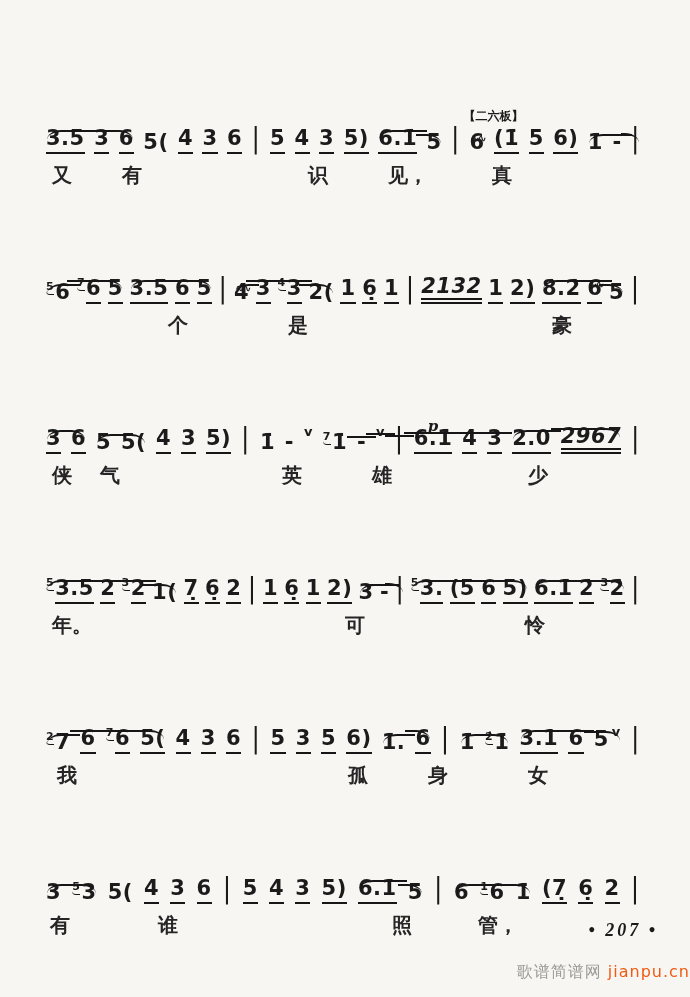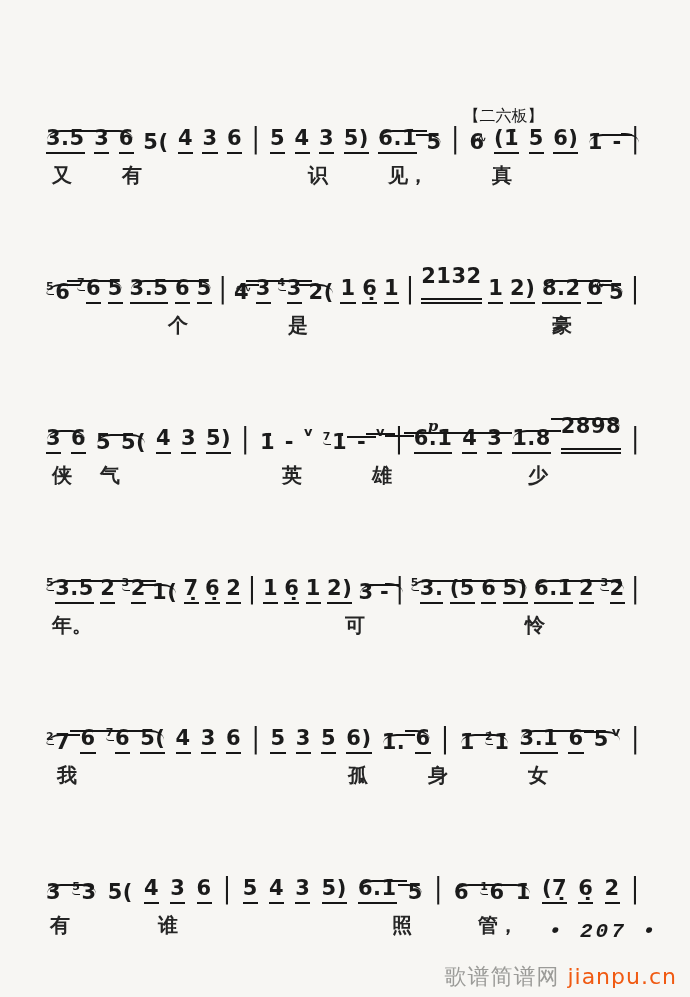--- a/index.html
+++ b/index.html
@@ -37,21 +37,22 @@
   .tok .nt{ display:inline-block; }
   
   .u1 .nt{
     background:linear-gradient(#161616,#161616) no-repeat 0 100%/100% 2px;
     padding-bottom:4px;
   }
   .u2 .nt{
     background:
       linear-gradient(#161616,#161616) no-repeat 0 100%/100% 2px,
       linear-gradient(#161616,#161616) no-repeat 0 calc(100% - 4px)/100% 2px;
-    padding-bottom:16px;
+    padding-bottom:6px;
+    font-style:italic;
   }
   
   .s-l::before,.s-m::before,.s-r::before{
     content:"";position:absolute;top:4px;height:9px;
     border-top:2.5px solid #161616;
   }
   .s-l::before{ left:1px;right:-10px;border-top-left-radius:14px 10px; }
   .s-m::before{ left:-10px;right:-10px; }
   .s-r::before{ left:-10px;right:1px;border-top-right-radius:14px 10px; }
   
@@ -86,40 +87,40 @@
   }
   
   .pmark{
     position:absolute;top:-12px;left:14px;
     font-family:"DejaVu Serif", serif;
     font-style:italic;font-weight:700;font-size:15px;
   }
   
   .banban{
     position:absolute;top:-26px;left:-6px;
-    font-size:16px;font-weight:400;white-space:nowrap;
+    font-size:12px;font-weight:700;white-space:nowrap;
     letter-spacing:0;
   }
   
   .lyrics-row{ position:relative;height:32px;margin-top:8px; }
   .lyric{
     position:absolute;top:0;
     font-size:20px;font-weight:600;color:#252525;
     white-space:nowrap;
   }
   
   .page-number{
     position:absolute;top:920px;right:32px;
-    font-family:Liberation Mono, monospace;
+    font-family:Liberation Serif, serif;
     font-style:italic;font-weight:700;
-    font-size:21px;letter-spacing:3px;
+    font-size:18px;letter-spacing:3px;
   }
   .watermark{
-    position:absolute;top:962px;right:13px;
-    font-size:22px;letter-spacing:1px;
+    position:absolute;top:962px;right:0;
+    font-size:16px;letter-spacing:1px;
   }
   .watermark .site-name{ color:#9b9b98; }
   .watermark .site-url{ color:#f05a12; }
 </style>
 </head>
 <body>
 
 <div class="page">
   <div>
       <div class="system">
@@ -199,22 +200,22 @@
           <span class="tok"><span class="nt">1̇</span></span>
           <span class="tok"><span class="nt">-</span></span>
           <span class="tok breath"><span class="nt">v</span></span>
           <span class="tok"><span class="grace">7</span><span class="nt">1̇</span></span>
           <span class="tok ol"><span class="nt">-</span></span>
           <span class="tok breath ol"><span class="nt">v</span></span>
           <span class="tok bar ol"><span class="nt">|</span></span>
           <span class="tok u1 ol"><span class="nt">6.1̇</span><span class="pmark">p</span></span>
           <span class="tok u1 ol"><span class="nt">4</span></span>
           <span class="tok u1 ol"><span class="nt">3</span></span>
-          <span class="tok u1 s-l"><span class="nt">1.8</span></span>
-          <span class="tok u2 s-r"><span class="nt">2898</span></span>
+          <span class="tok u1 s-l"><span class="nt">2.0</span></span>
+          <span class="tok u2 s-r"><span class="nt">2967</span></span>
           <span class="tok bar"><span class="nt">|</span></span>
         </div>
         <div class="lyrics-row">
           <span class="lyric" style="left: 52px;">侠</span>
           <span class="lyric" style="left: 100px;">气</span>
           <span class="lyric" style="left: 282px;">英</span>
           <span class="lyric" style="left: 372px;">雄</span>
           <span class="lyric" style="left: 528px;">少</span>
         </div>
       </div>

